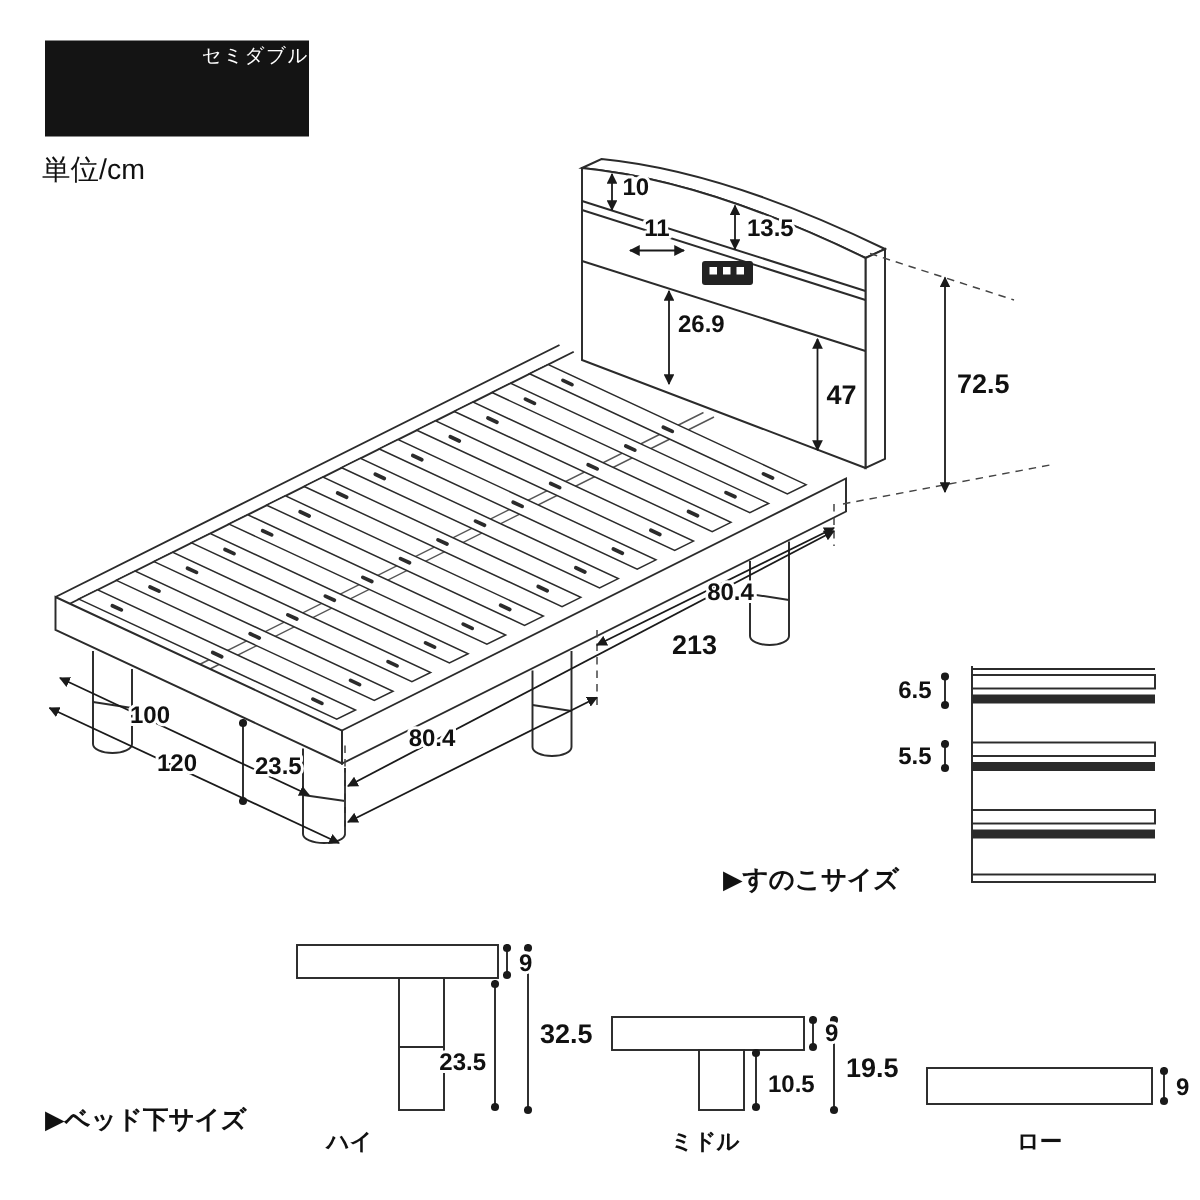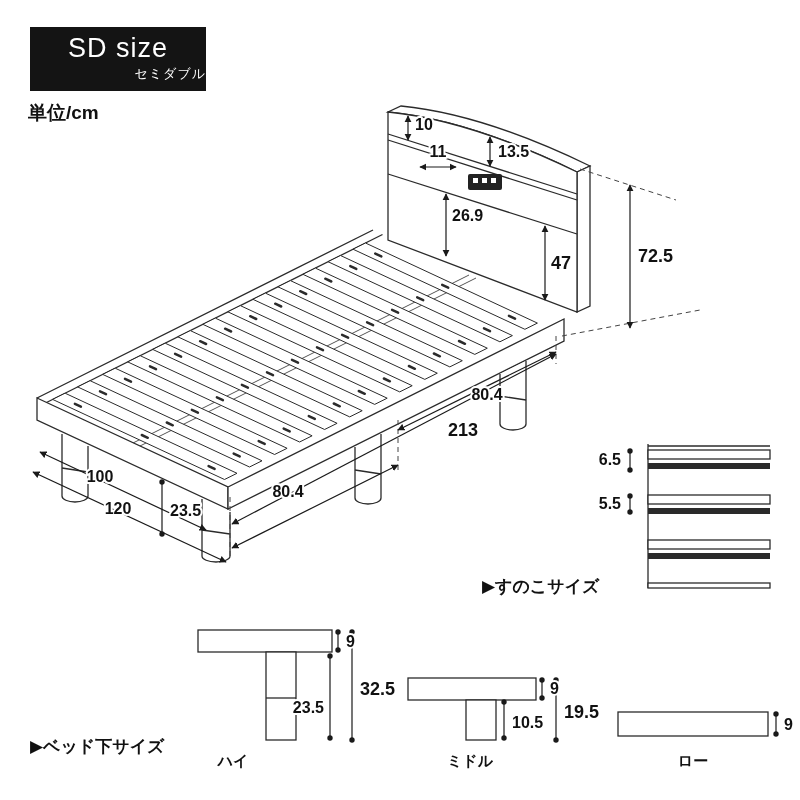--- a/index.html
+++ b/index.html
@@ -6,21 +6,21 @@
   .stage{
     position:relative;width:800px;height:800px;background:#fff;overflow:hidden;
     font-family:"Liberation Sans","DejaVu Sans",sans-serif;color:#111;
   }
   .badge{
     position:absolute;left:30px;top:27px;width:176px;height:64px;
     background:#141414;color:#fff;text-align:center;
   }
   .badge-title{font-size:27px;font-weight:500;letter-spacing:1px;margin-top:6px;}
   .badge-sub{font-size:13px;margin-top:1px;letter-spacing:1px;text-align:right;}
-  .unit{position:absolute;left:28px;top:100px;font-size:19px;font-weight:700;}
+  .unit{position:absolute;left:28px;top:100px;font-size:19px;font-weight:400;}
   svg{position:absolute;left:0;top:0;}
 
   .ln{stroke:#2b2b2b;stroke-width:1.3;fill:none;}
   .thin{stroke:#555;stroke-width:1;fill:none;}
   .fc{fill:#fff;stroke:#2b2b2b;stroke-width:1.3;}
   .darkbar{fill:#2a2a2a;stroke:none;}
   .slat{fill:#fff;stroke:#2b2b2b;stroke-width:1;}
   .slat-mark{stroke:#2b2b2b;stroke-width:2.5;stroke-linecap:round;}
   .dash{stroke:#444;stroke-width:1;stroke-dasharray:5 4;fill:none;}
   .dim-ln{stroke:#1a1a1a;stroke-width:1.2;marker-start:url(#arr);marker-end:url(#arr);}
@@ -32,21 +32,20 @@
   .nm{font-size:15px;font-weight:700;text-anchor:middle;}
   .mid{text-anchor:middle;}
   .end{text-anchor:end;}
 </style>
 </head>
 <body>
 
 <div class="stage">
 
   <div class="badge">
-    <div class="badge-title">SD size</div>
     <div class="badge-sub">セミダブル</div>
   </div>
   <div class="unit">単位/cm</div>
 
   <svg width="800" height="800" viewBox="0 0 800 800">
     <defs>
       <marker id="arr" viewBox="0 0 10 10" refX="9" refY="5" markerWidth="6" markerHeight="6" orient="auto-start-reverse">
         <path d="M0,0 L10,5 L0,10 z" fill="#1a1a1a"></path>
       </marker>
       <marker id="dotm" viewBox="0 0 10 10" refX="5" refY="5" markerWidth="5" markerHeight="5">

